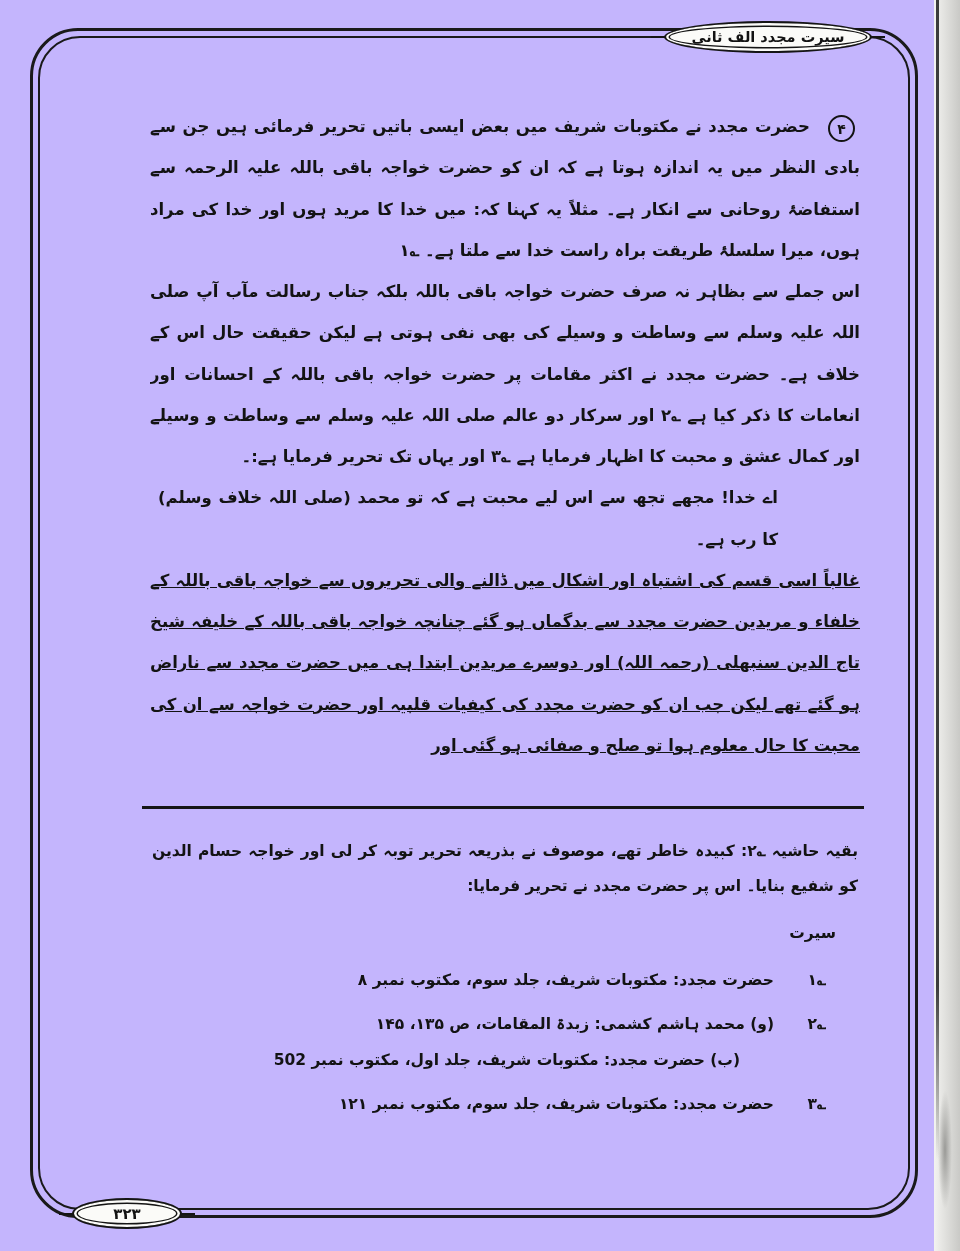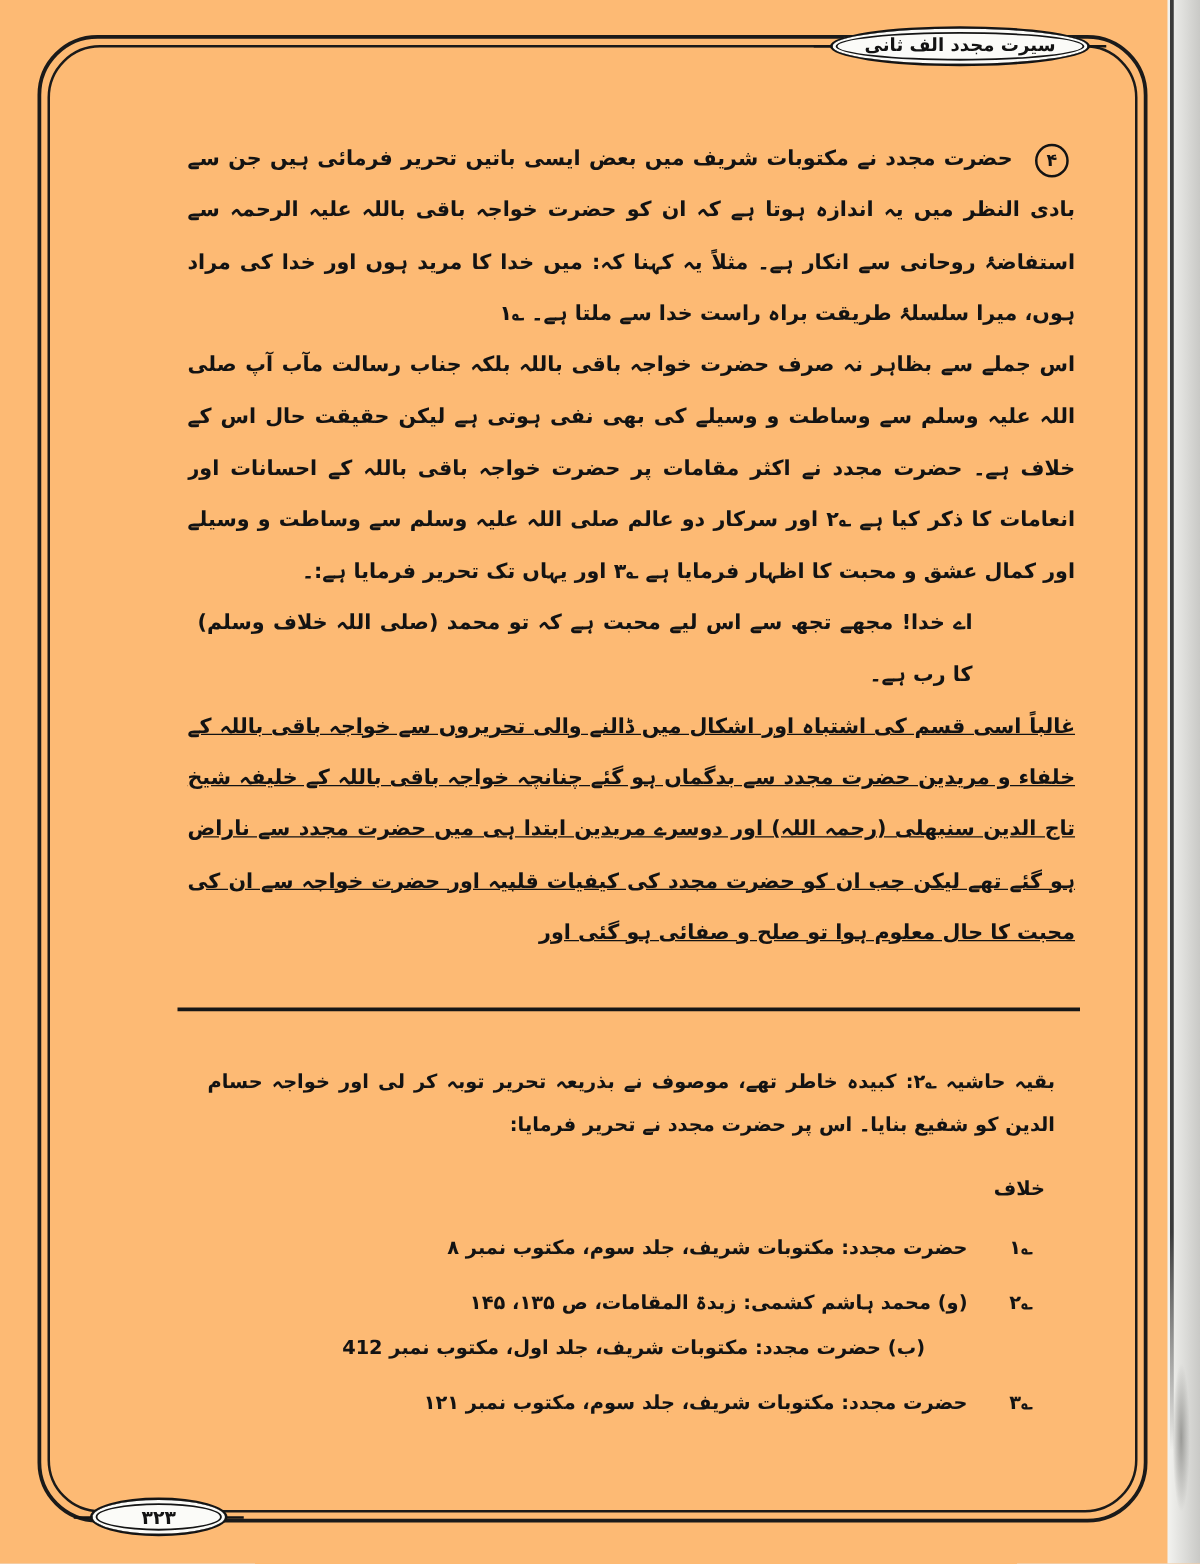--- a/index.html
+++ b/index.html
@@ -1,19 +1,19 @@
 <!DOCTYPE html>
 <html lang="ur" dir="ltr"><head>
 <meta charset="utf-8">
 <style>
   * { box-sizing: border-box; }
   html,body { margin:0; padding:0; background:#e9e9e7; }
   .page {
     position:relative; width:960px; height:1251px; margin:0 auto;
-    background:#fdba74; overflow:hidden; color:#131313;
+    background:#c4b5fd; overflow:hidden; color:#131313;
     font-family:"DejaVu Sans","Liberation Sans",sans-serif;
   }
   
   .scan-strip { position:absolute; top:0; right:0; width:26px; height:100%;
     background:linear-gradient(to left,#c9c9c6,#f3f3f0); }
   .scan-line { position:absolute; top:0; right:21px; width:3px; height:1160px;
     background:linear-gradient(to bottom,#3b3b3b 0%,#3b3b3b 85%,rgba(60,60,60,0)); }
   .scan-smudge { position:absolute; right:8px; top:1090px; width:14px; height:120px;
     background:radial-gradient(ellipse at center,#9a9a97,transparent 70%); }
 
@@ -46,21 +46,21 @@
   .para2 { margin-top:10px; }
   .quote { padding-left:8px; padding-right:82px; margin-top:4px; }
   .para3 { margin-top:6px;text-decoration:underline; }
 
   
   .sep { position:absolute; top:806px; left:142px; right:96px; height:0;
     border-top:3px solid #161616; }
   .footnote-block { position:absolute; top:832px; left:150px; right:100px; height:352px;
     overflow:hidden; direction:rtl; text-align:justify;
     font-size:15.5px; line-height:2.25; font-weight:700; }
-  .footnote-block p { margin:16px; }
+  .footnote-block p { margin:2px; }
   .persian-row { display:flex; justify-content:space-between; align-items:baseline;
     padding-right:24px; margin-top:12px; }
   .persian-side { margin-left:56px; white-space:nowrap; }
   .fn-list { margin-top:12px; padding-right:34px; }
   .fn-item { display:flex; gap:18px; margin-top:9px; align-items:baseline; }
   .fn-marker { min-width:34px; font-weight:800; flex:0 0 auto; }
   .fn-text { flex:1 1 auto; }
   .fn-sub { padding-right:86px; margin-top:2px; }
 </style>
 </head>
@@ -89,33 +89,33 @@
     <p class="quote">اے خدا! مجھے تجھ سے اس لیے محبت ہے کہ تو محمد (صلی اللہ خلاف وسلم) کا رب ہے۔</p>
     <p class="para3">غالباً اسی قسم کی اشتباہ اور اشکال میں ڈالنے والی تحریروں سے خواجہ باقی باللہ کے خلفاء و مریدین حضرت مجدد سے بدگماں ہو گئے چنانچہ خواجہ باقی باللہ کے خلیفہ شیخ تاج الدین سنبھلی (رحمہ اللہ) اور دوسرے مریدین ابتدا ہی میں حضرت مجدد سے ناراض ہو گئے تھے لیکن جب ان کو حضرت مجدد کی کیفیات قلبیہ اور حضرت خواجہ سے ان کی محبت کا حال معلوم ہوا تو صلح و صفائی ہو گئی اور</p>
   </div>
 
   <div class="sep"></div>
 
   <div class="footnote-block">
     <p>بقیہ حاشیہ ؎۲: کبیدہ خاطر تھے، موصوف نے بذریعہ تحریر توبہ کر لی اور خواجہ حسام الدین کو شفیع بنایا۔ اس پر حضرت مجدد نے تحریر فرمایا:</p>
 
     <div class="persian-row">
-      <span class="persian-side">خلاف</span>
+      <span class="persian-side">سیرت</span>
     </div>
 
     <div class="fn-list">
       <div class="fn-item">
         <span class="fn-marker">؎۱</span>
         <span class="fn-text">حضرت مجدد: مکتوبات شریف، جلد سوم، مکتوب نمبر ۸</span>
       </div>
       <div class="fn-item">
         <span class="fn-marker">؎۲</span>
         <span class="fn-text">(و) محمد ہاشم کشمی: زبدۃ المقامات، ص ۱۳۵، ۱۴۵</span>
       </div>
-      <div class="fn-sub">(ب) حضرت مجدد: مکتوبات شریف، جلد اول، مکتوب نمبر 412</div>
+      <div class="fn-sub">(ب) حضرت مجدد: مکتوبات شریف، جلد اول، مکتوب نمبر 502</div>
       <div class="fn-item">
         <span class="fn-marker">؎۳</span>
         <span class="fn-text">حضرت مجدد: مکتوبات شریف، جلد سوم، مکتوب نمبر ۱۲۱</span>
       </div>
     </div>
   </div>
 
   <div class="cartouche page-cartouche">
     <span>۳۲۳</span>
   </div>

